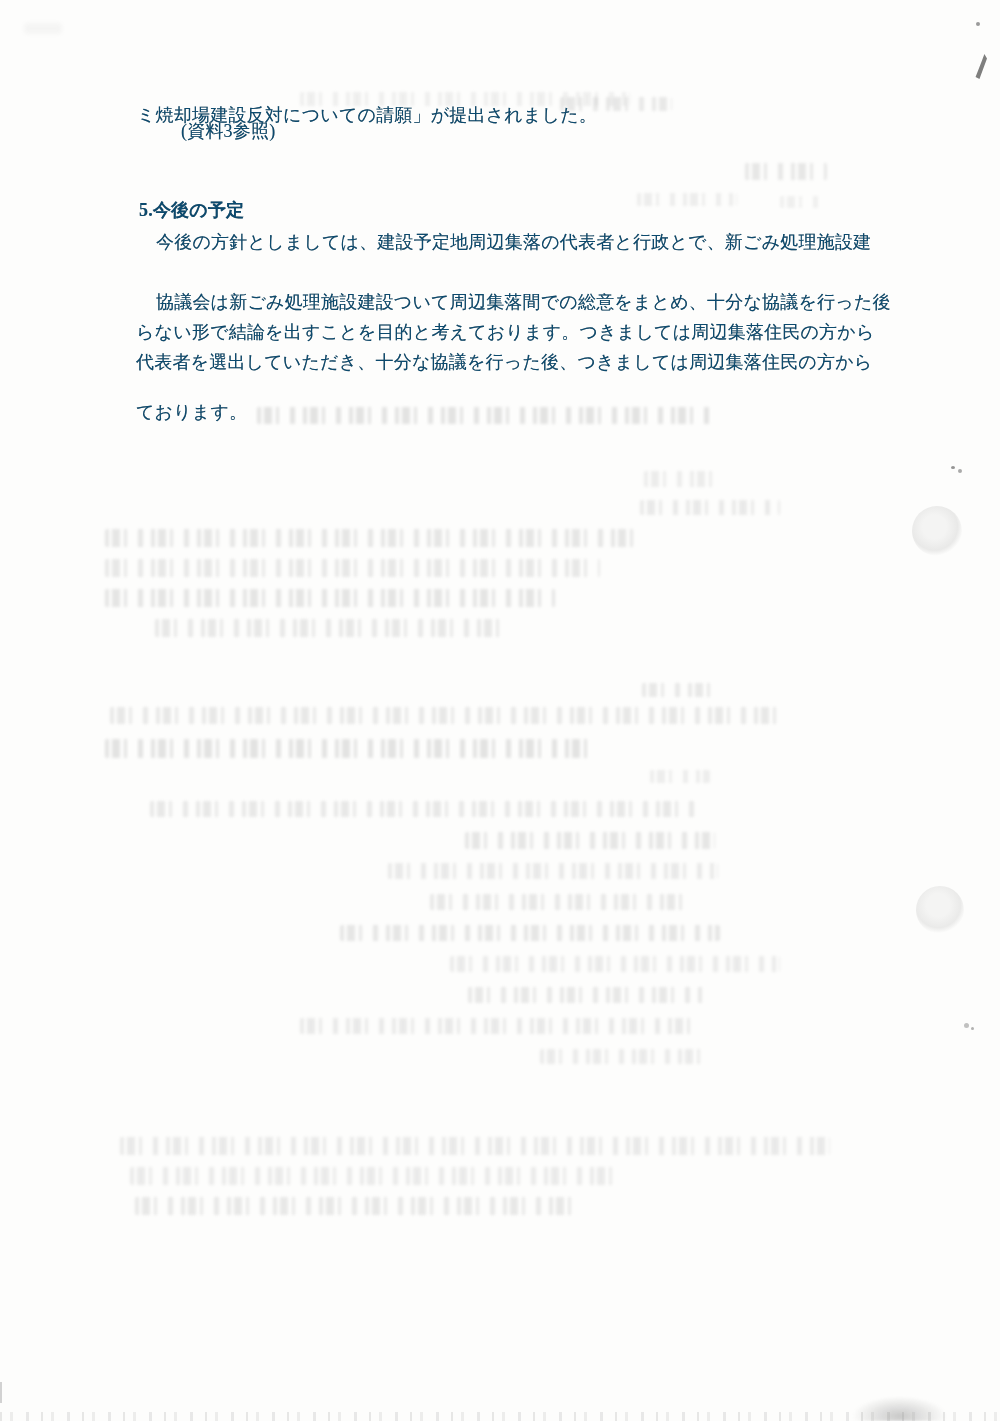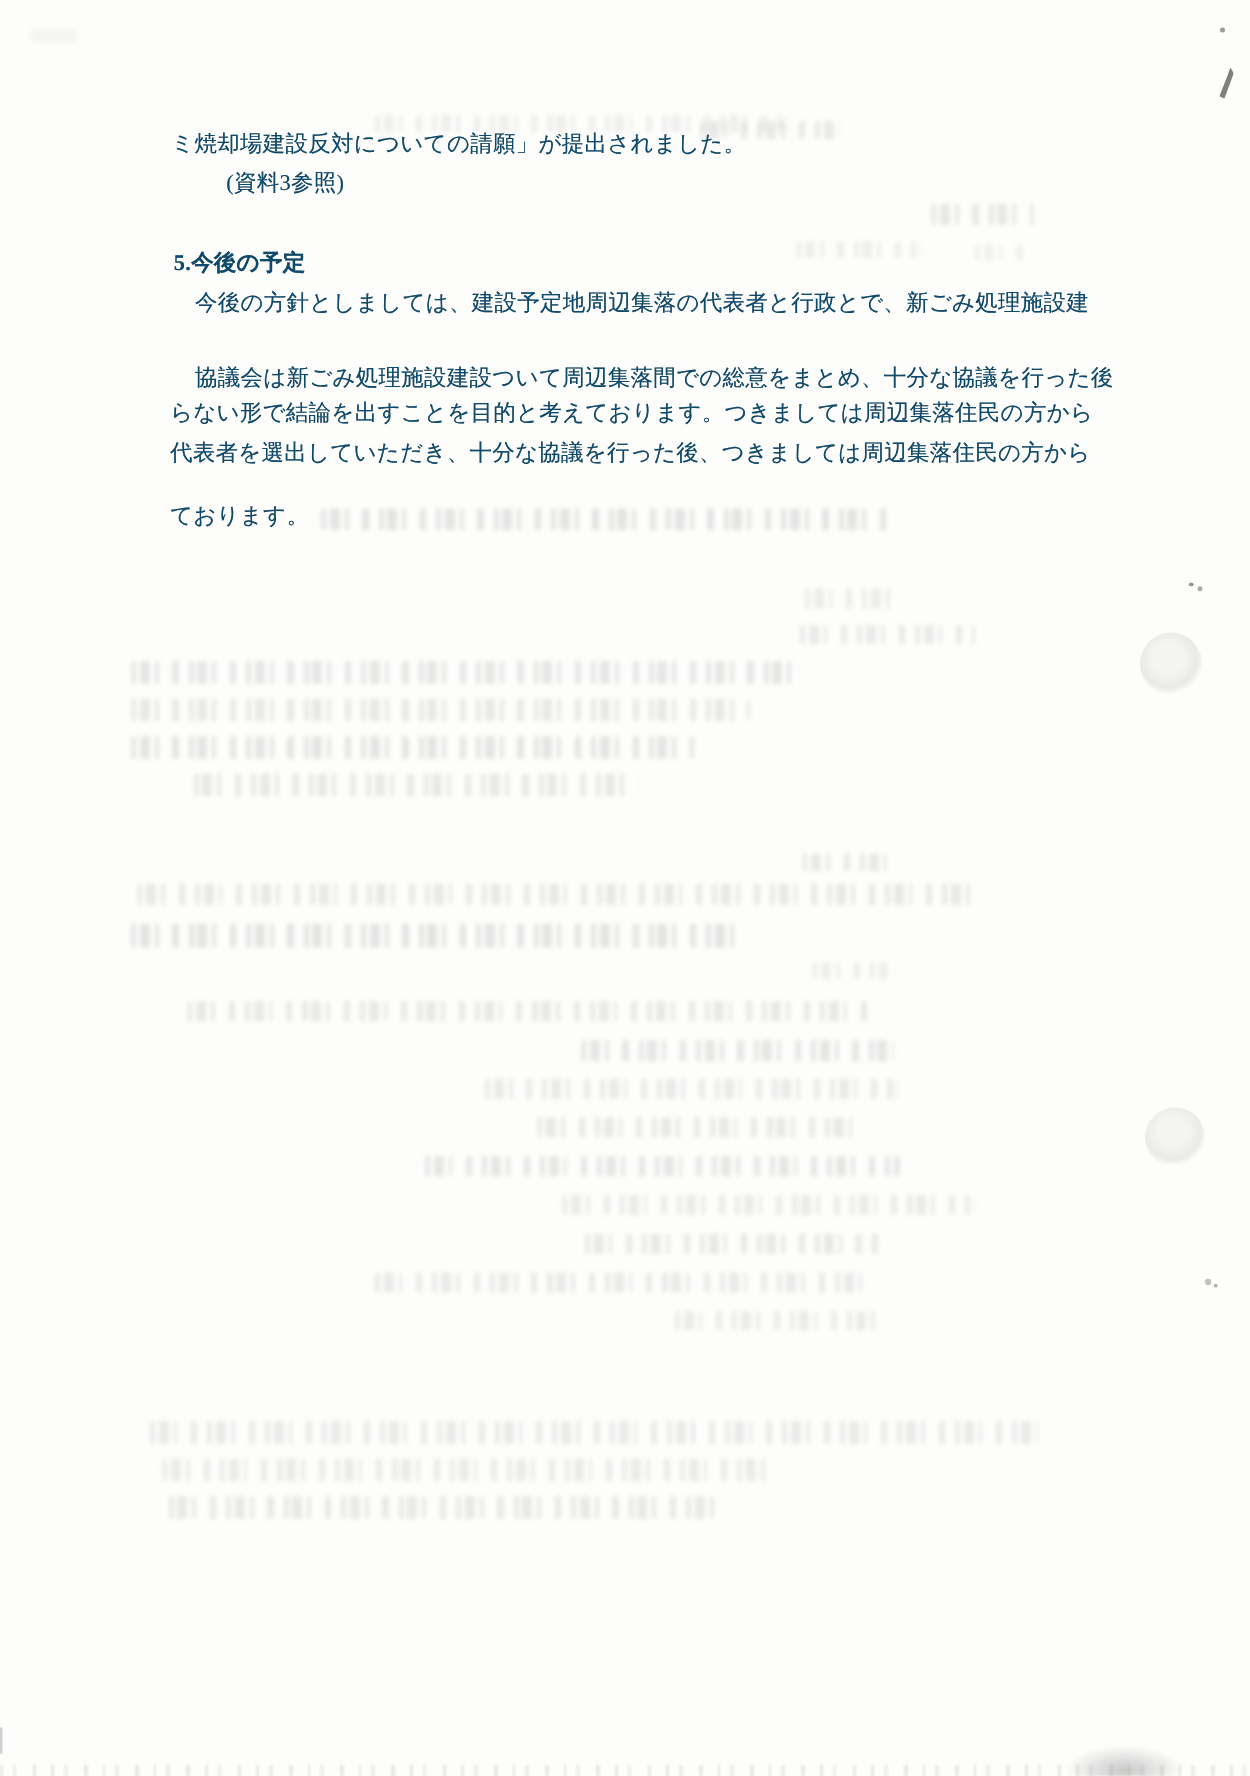--- a/index.html
+++ b/index.html
@@ -19,26 +19,26 @@
   .tline{
     position:absolute;
     white-space:pre;
     font-size:18px;
     line-height:24px;
     letter-spacing:0.2px;
     color:#0c4a6e;
     text-shadow:0 0 0.4px rgba(62,62,62,.55);
   }
   .l-intro1{left:137px;top:103px;}
-  .l-intro2{left:181px;top:134px;text-align:center;}
+  .l-intro2{left:181px;top:119px;text-align:center;}
   .l-head  {left:139px;top:198px;font-weight:bold;}
   .l-p1a{left:156px;top:230px;}
   .l-p1b{left:136px;top:260px;}
   .l-p2a{left:156px;top:290px;}
-  .l-p2b{left:136px;top:320px;font-family:Liberation Mono, monospace;}
+  .l-p2b{left:136px;top:320px;}
   .l-p2c{left:136px;top:350px;}
   .l-p2d{left:136px;top:400px;}
 
   
   .ghost{
     position:absolute;
     color:#808080;
     background-image:repeating-linear-gradient(90deg,
       currentColor 0 4px, transparent 4px 7px,
       currentColor 7px 15px, transparent 15px 19px,

